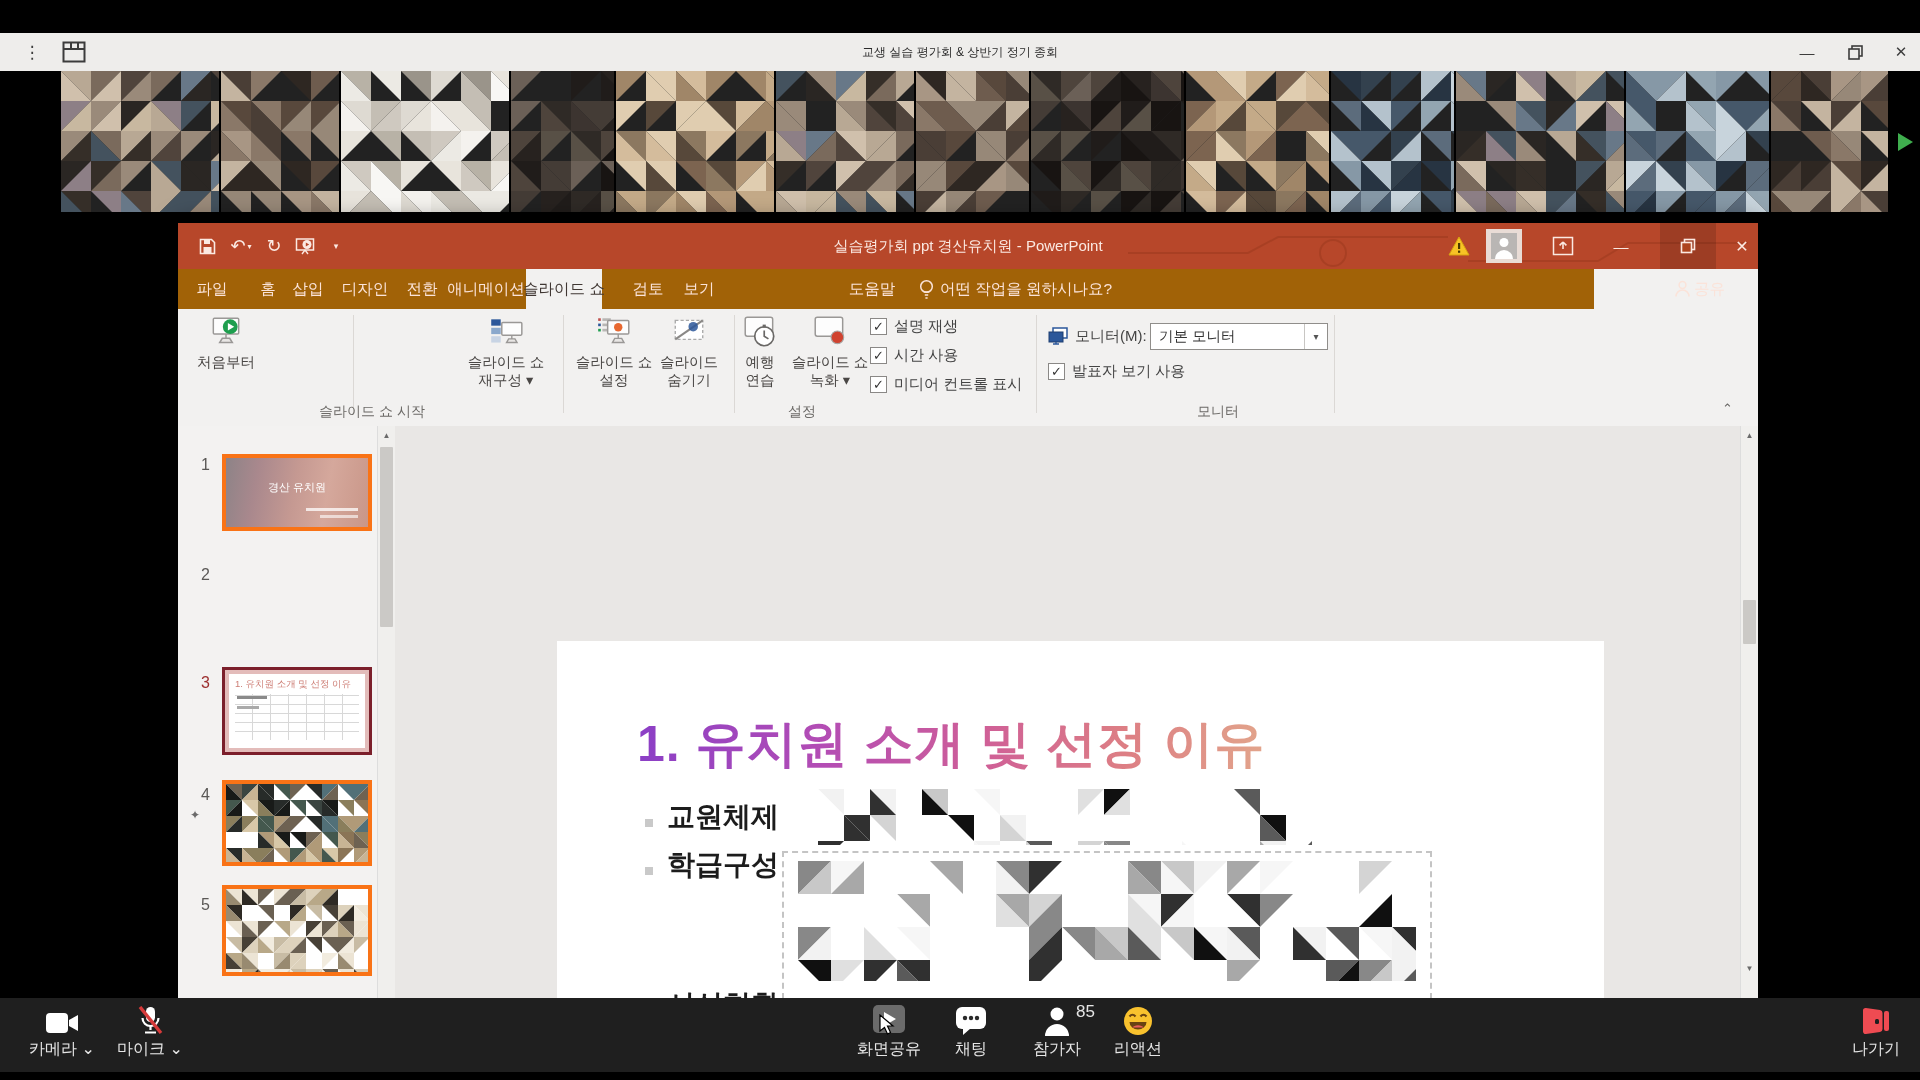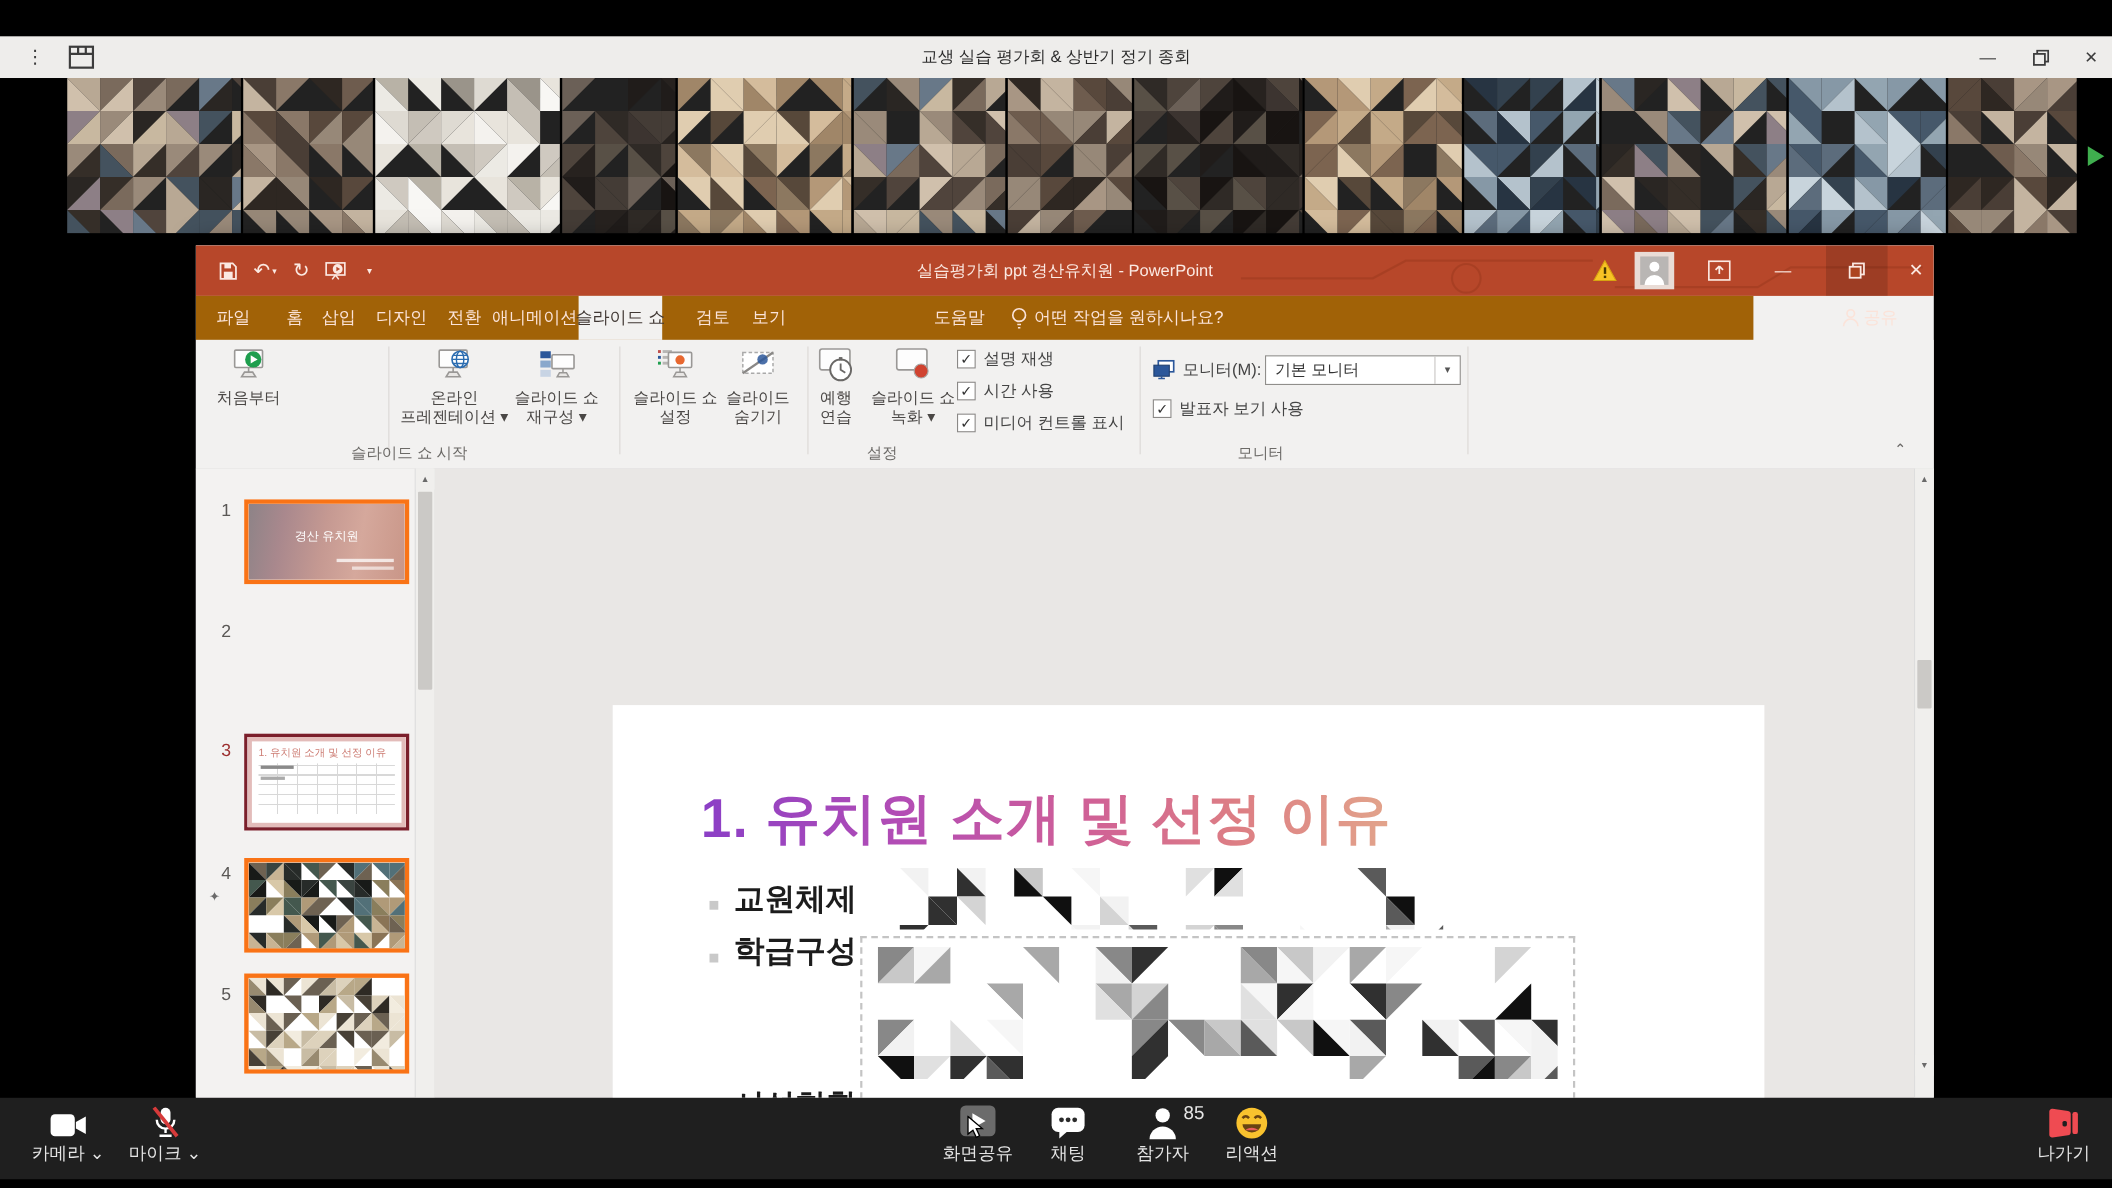--- a/index.html
+++ b/index.html
@@ -1,20 +1,20 @@
 <!DOCTYPE html>
 <html><head>
 <meta charset="utf-8">
 <style>
   html,body{margin:0;padding:0;background:#000;width:1920px;height:1080px;overflow:hidden;
     font-family:"Liberation Sans","DejaVu Sans",sans-serif;}
   .abs{position:absolute;}
   
   #appbar{left:0;top:33px;width:1920px;height:38px;background:#eeedeb;}
-  #appbar .title{left:50%;top:50%;transform:translate(-50%,-50%);font-size:15px;color:#2b2b2b;white-space:nowrap;}
+  #appbar .title{left:50%;top:50%;transform:translate(-50%,-50%);font-size:12px;color:#2b2b2b;white-space:nowrap;}
   .winbtn{width:34px;height:30px;top:4px;display:flex;align-items:center;justify-content:center;color:#3c3c3c;font-size:15px;}
   
   #strip{left:0;top:71px;width:1920px;height:141px;background:#000;}
   #tiles{left:61px;top:0;width:1831px;height:141px;display:flex;}
   .vtile{height:141px;position:relative;margin-right:2px;overflow:hidden;background:#222;}
   
   #ppt{left:178px;top:223px;width:1580px;height:775px;background:#f2f1f0;box-shadow:0 0 22px rgba(0,0,0,.6);overflow:hidden;}
   #titlebar{left:0;top:0;width:1580px;height:46px;background:#b7472a;}
   #titlebar .wtitle{left:50%;top:50%;transform:translate(-50%,-50%);color:#fbe9e2;font-size:15px;white-space:nowrap;}
   .qat{top:0;height:46px;display:flex;align-items:center;justify-content:center;color:#fbe9e2;}
@@ -774,33 +774,20 @@
         <svg width="40" height="38" viewBox="0 0 36 36">
             <rect x="6" y="5" width="24" height="15" rx="1" fill="#fdfdfd" stroke="#9a9896" stroke-width="1.4"></rect>
             <path d="M18 20 v4 M12 28 h12 l-2.5 -4 h-7 z" stroke="#9a9896" stroke-width="1.4" fill="#e8e6e4"></path>
             <circle cx="22" cy="13" r="7" fill="#1e9e4e"></circle>
             <path d="M19.8 9.5 l6 3.5 -6 3.5 z" fill="#fff"></path>
           </svg>
       </div>
       <div class="lbl">처음부터</div>
     </div>
     <div class="abs rsep" style="left:175px;"></div>
-    <div class="abs rbtn" style="left:180px;width:110px;">
-      <div class="ric">
-        <svg width="40" height="38" viewBox="0 0 36 36">
-            <rect x="5" y="5" width="24" height="15" rx="1" fill="#fdfdfd" stroke="#9a9896" stroke-width="1.4"></rect>
-            <path d="M17 20 v4 M11 28 h12 l-2.5 -4 h-7 z" stroke="#9a9896" stroke-width="1.4" fill="#e8e6e4"></path>
-            <circle cx="23" cy="13" r="7" fill="#fff" stroke="#2b6cb0" stroke-width="1.4"></circle>
-            <ellipse cx="23" cy="13" rx="3.2" ry="7" fill="none" stroke="#2b6cb0" stroke-width="1.2"></ellipse>
-            <path d="M16.2 13 h13.6 M17.3 9.5 h11.4 M17.3 16.5 h11.4" stroke="#2b6cb0" stroke-width="1.2" fill="none"></path>
-          </svg>
-      </div>
-      <div class="lbl">온라인
-프레젠테이션 ▾</div>
-    </div>
     <div class="abs rbtn" style="left:274px;width:108px;">
       <div class="ric">
         <svg width="40" height="38" viewBox="0 0 36 36">
             <rect x="4" y="6" width="9" height="6" fill="#2b579a"></rect>
             <rect x="4" y="14" width="9" height="6" fill="#8aa8cc"></rect>
             <rect x="4" y="22" width="9" height="6" fill="#c8d4e4"></rect>
             <rect x="14" y="9" width="19" height="12" rx="1" fill="#fdfdfd" stroke="#9a9896" stroke-width="1.4"></rect>
             <path d="M23.5 21 v3 M18.5 28 h10 l-2 -3.5 h-6 z" stroke="#9a9896" stroke-width="1.3" fill="#e8e6e4"></path>
           </svg>
       </div>
@@ -898,21 +885,21 @@
       <div class="dda">
           <span>▾</span>
         </div>
     </div>
     <div class="abs ckrow" style="left:870px;top:53px;">
       <div class="ckbox">
           <span>✓</span>
         </div>
       <span>발표자 보기 사용</span>
     </div>
-    <div class="abs grplbl" style="left:968px;">모니터</div>
+    <div class="abs grplbl" style="left:1040px;">모니터</div>
     <div class="abs rsep" style="left:1156px;"></div>
     <div class="abs" style="left:1544px;top:92px;font-size:13px;color:#6a6866;">⌃</div>
   </div>
 
   <div class="abs" id="content">
 
     <div class="abs" id="thumbpanel">
       <div class="abs snum" style="left:6px;top:30px;">1</div>
       <div class="abs thumb" style="top:28px;height:77px;">
         <div class="abs" style="left:0;top:0;right:0;bottom:0;background:linear-gradient(100deg,#8d8387 0%,#a9888d 22%,#c59992 48%,#d5a89c 70%,#c99688 100%);"></div>

